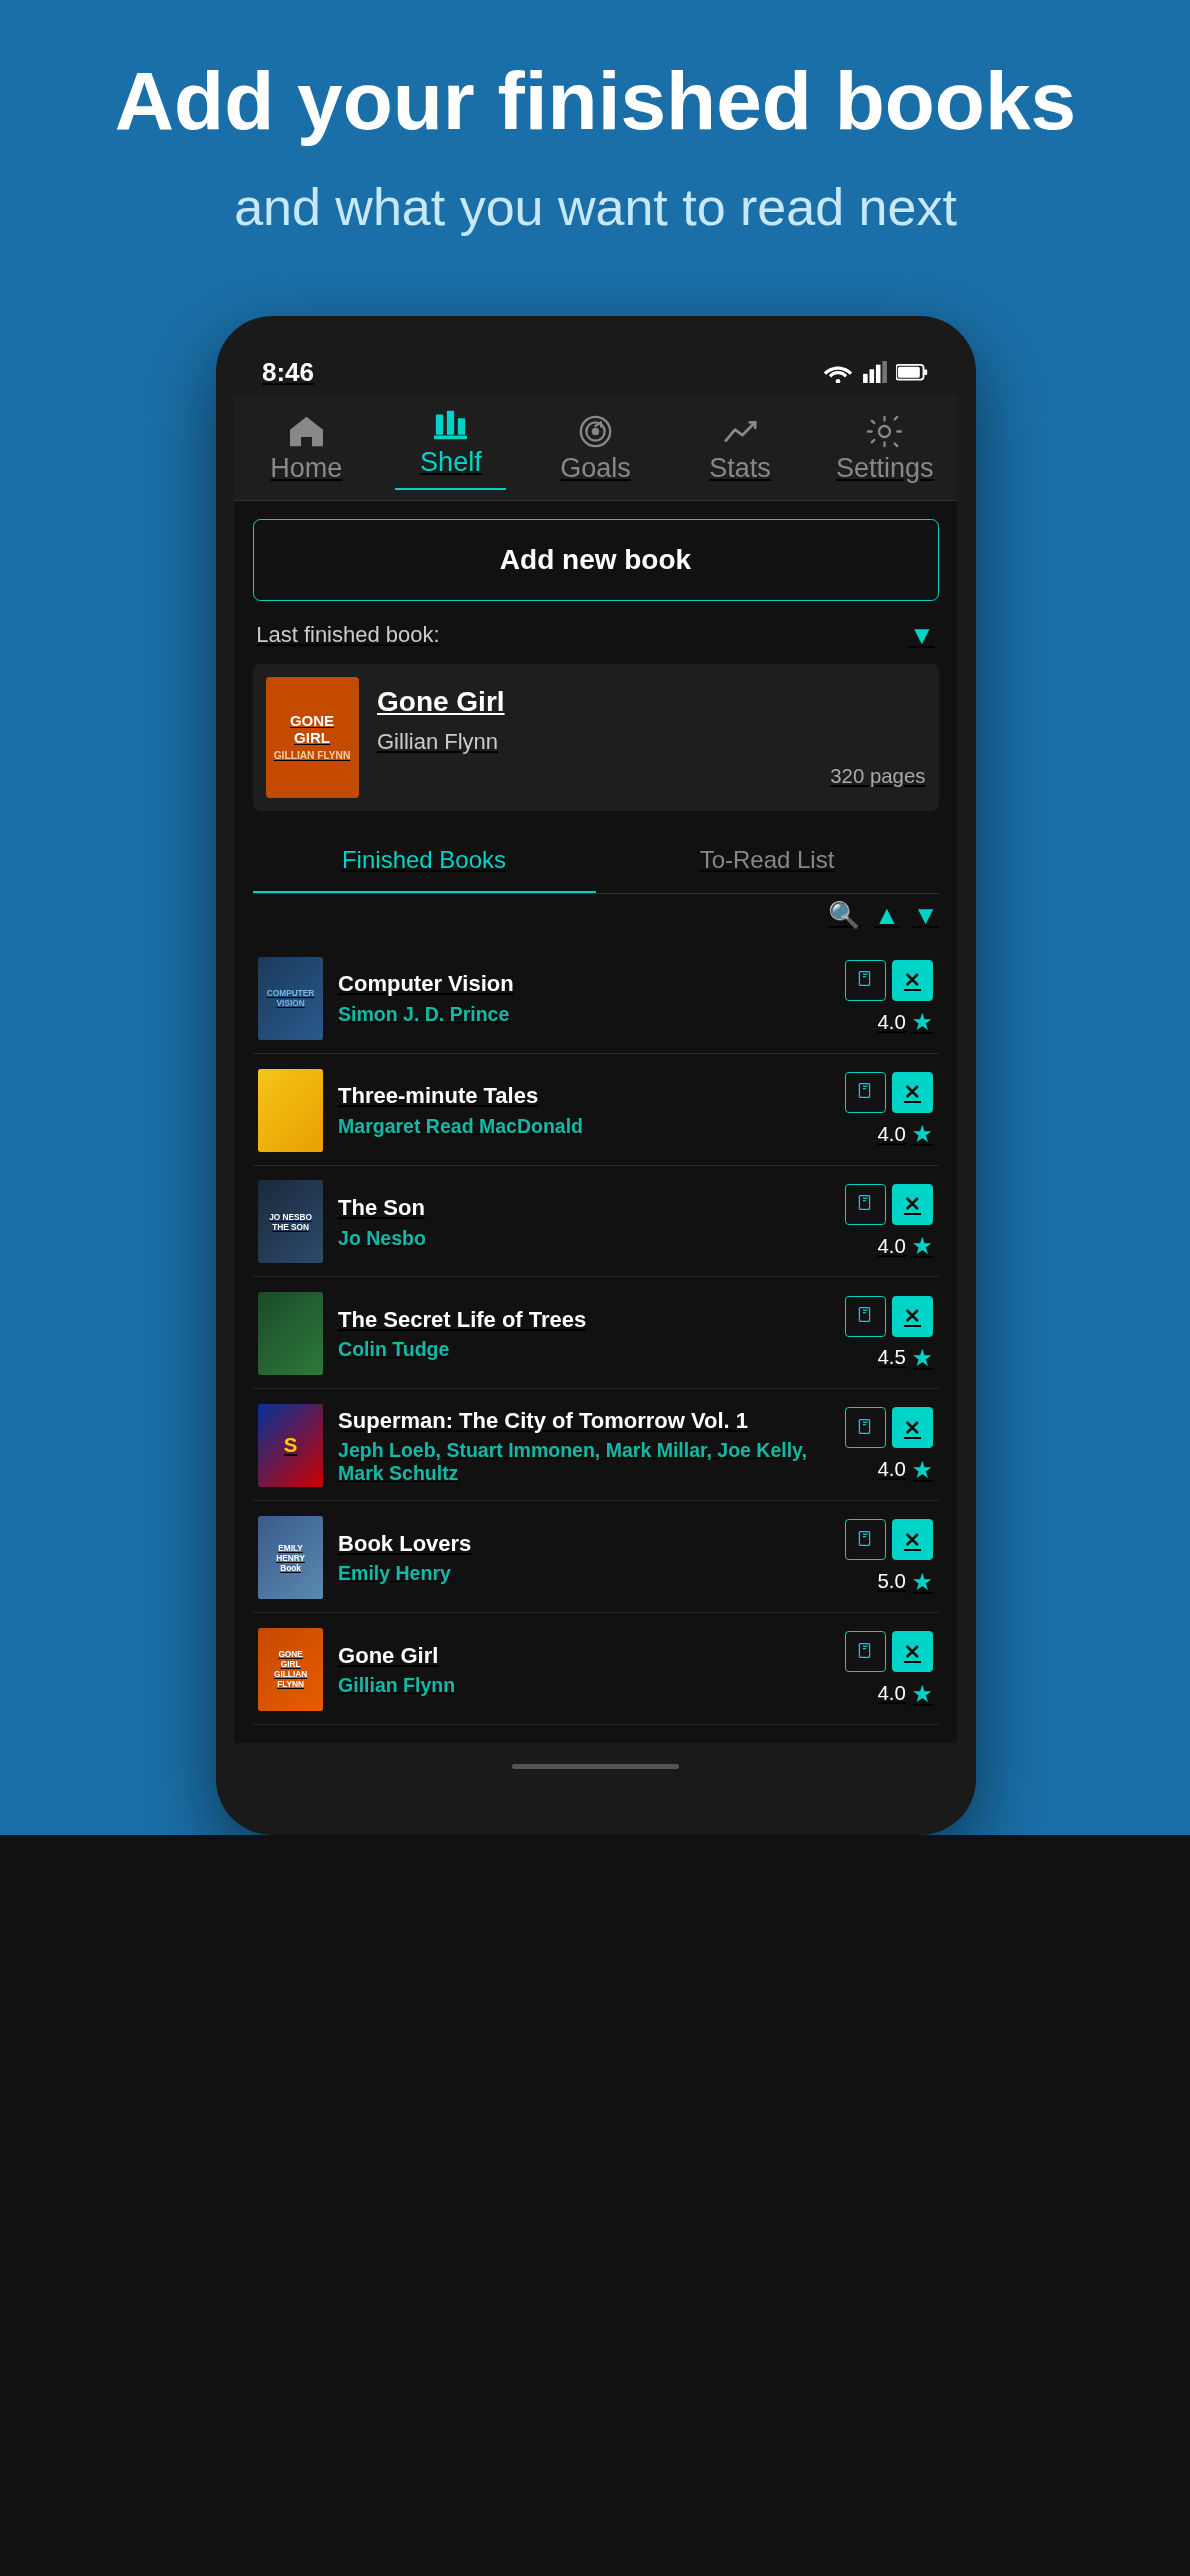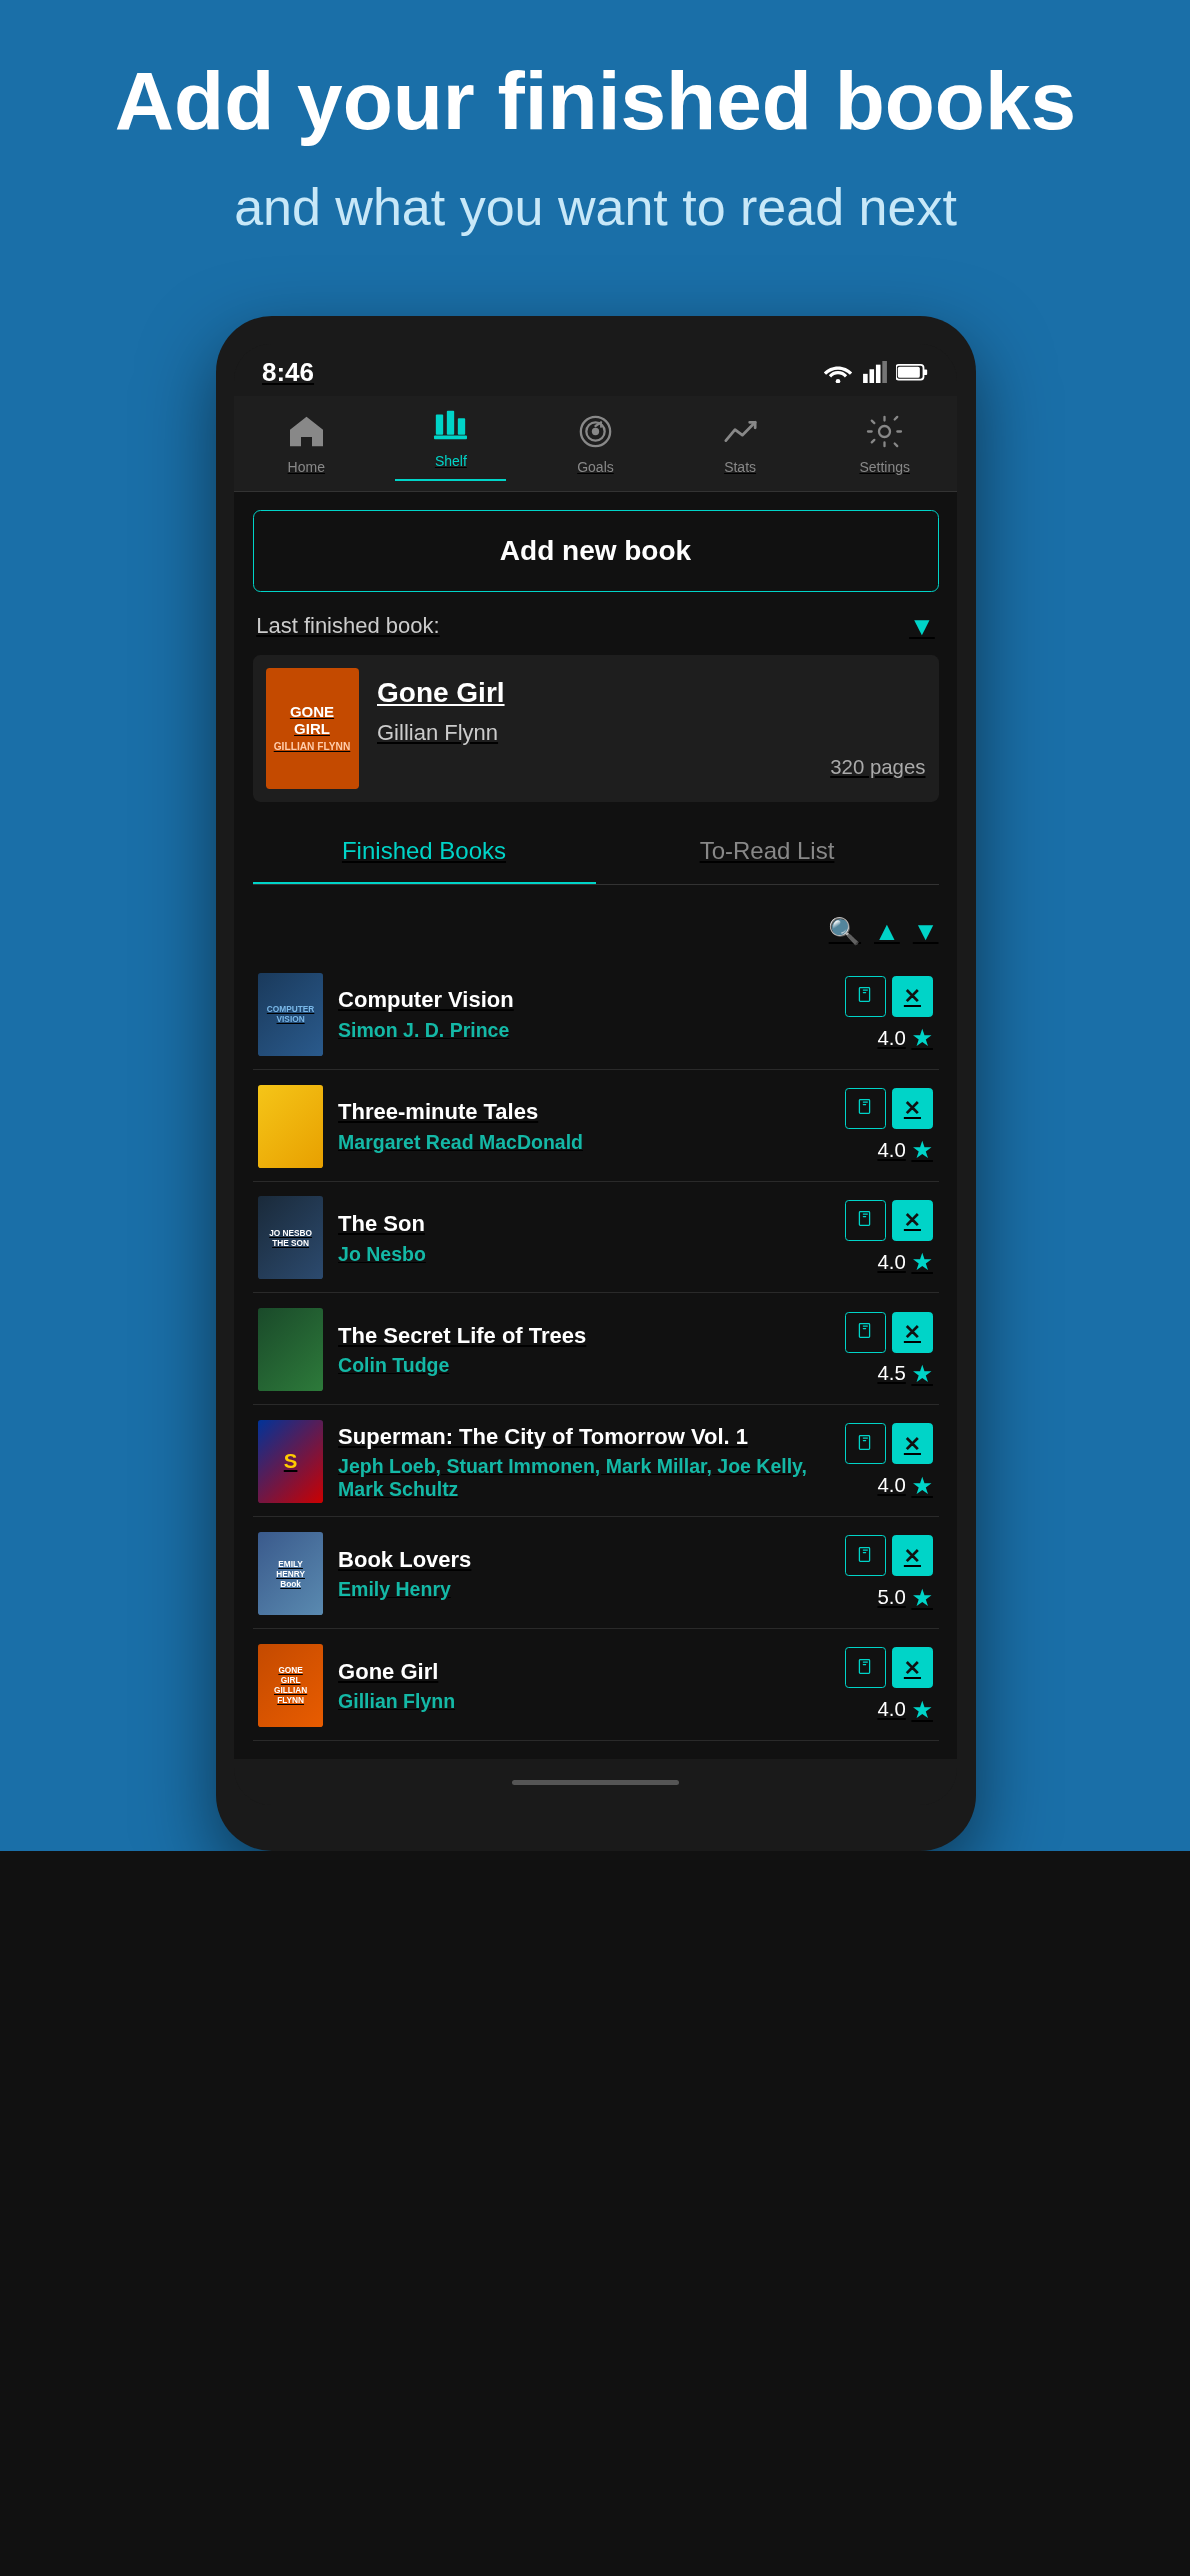--- a/index.html
+++ b/index.html
@@ -89,23 +89,22 @@
     .nav-item {
       display: flex;
       flex-direction: column;
       align-items: center;
       gap: 5.6px;
       cursor: pointer;
       min-width: 111px;
     }
 
     .nav-item-label {
-      font-size: 14px;
+      font-size: 27px;
       color: #888;
-      margin-top: 6px;
     }
 
     .nav-item.active .nav-item-label {
       color: #00d4c8;
     }
 
     .nav-item svg {
       fill: #888;
     }
 
@@ -230,21 +229,21 @@
     .last-book-pages {
       color: #aaa;
       font-size: 20.4px;
       text-align: right;
     }
 
     
     .tabs-row {
       display: flex;
       border-bottom: 0.9px solid #333;
-      margin-bottom: 31px;
+      margin-bottom: 6px;
     }
 
     .tab {
       flex: 1;
       text-align: center;
       padding: 16.7px;
       font-size: 24px;
       color: #888;
       cursor: pointer;
     }

